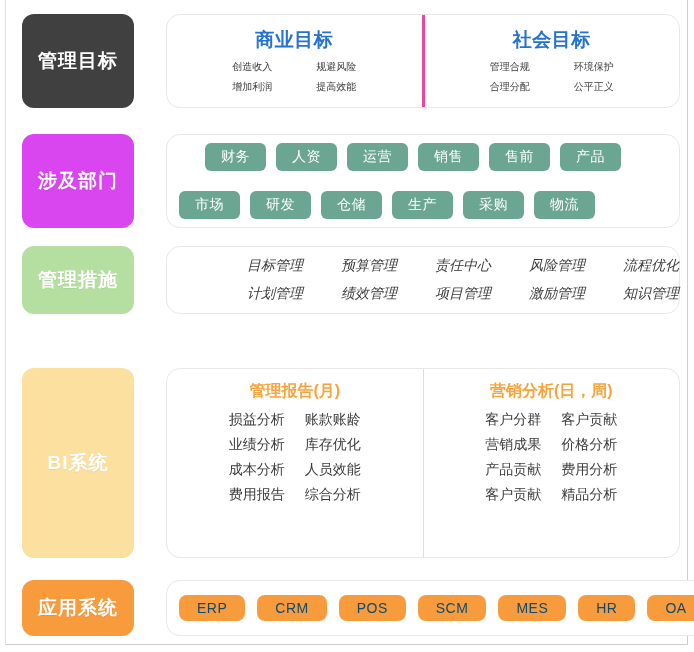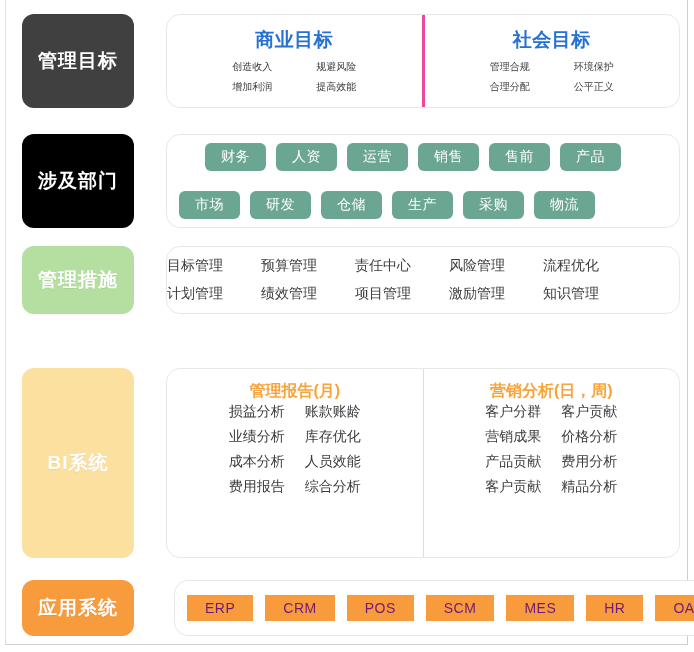--- a/index.html
+++ b/index.html
@@ -54,21 +54,21 @@
     display: flex;
     align-items: center;
     justify-content: center;
     color: #ffffff;
     font-weight: bold;
     font-size: 19px;
     letter-spacing: 1px;
     text-shadow: 0 1px 1px rgba(0,0,0,0.06);
   }
   .cat-goal   { background: #404040; }
-  .cat-dept   { background: #000000; }
+  .cat-dept   { background: #d946ef; }
   .cat-meas   { background: #b5dfa0; }
   .cat-bi     { background: #fbe0a0; }
   .cat-app    { background: #f89b3c; }
 
   
   .panel {
     margin-left: 32px;
     flex: 1 1 auto;
     border: 1px solid #e8e8e8;
     border-radius: 14px;
@@ -127,21 +127,21 @@
     color: #ffffff;
     font-size: 14px;
     border-radius: 6px;
     padding: 5px 16px;
     white-space: nowrap;
     letter-spacing: .5px;
   }
 
   
   #row-meas { top: 246px; height: 68px; }
-  #row-meas .panel { align-items: center; justify-content: flex-start; }
+  #row-meas .panel { align-items: center; justify-content: flex-end; font-style: italic; }
   .meas-grid {
     display: grid;
     grid-template-columns: repeat(5, auto);
     column-gap: 38px;
     row-gap: 10px;
     color: #3b3b3b;
     font-size: 14px;
     padding: 10px 0;
   }
   .meas-grid span { text-align: center; white-space: nowrap; }
@@ -154,42 +154,42 @@
     display: flex;
     flex-direction: column;
     align-items: center;
     padding: 12px 0 12px 0;
   }
   .bi-col + .bi-col { border-left: 1px solid #dedede; }
   .bi-title {
     color: #f8a43c;
     font-weight: bold;
     font-size: 16px;
-    margin-bottom: 1px;
+    margin-bottom: 9px;
     white-space: nowrap;
   }
   .bi-grid {
     display: grid;
     grid-template-columns: auto auto;
     column-gap: 20px;
     row-gap: 7px;
     color: #3b3b3b;
     font-size: 14px;
   }
   .bi-grid span { text-align: center; white-space: nowrap; }
 
   
-  #row-app { top: 580px; height: 56px; gap: 8px; }
+  #row-app { top: 580px; height: 56px; }
   #row-app .panel { align-items: center; padding: 0 12px; }
   .app-line { display: flex; gap: 12px; }
   .tag-app {
     background: #f89b3c;
-    color: #701a75;
+    color: #0c4a6e;
     font-size: 14px;
-    border-radius: 0;
+    border-radius: 8px;
     padding: 5px 18px;
     letter-spacing: .5px;
     white-space: nowrap;
   }
 </style>
 </head>
 <body>
 
 <div id="sheet">
 

